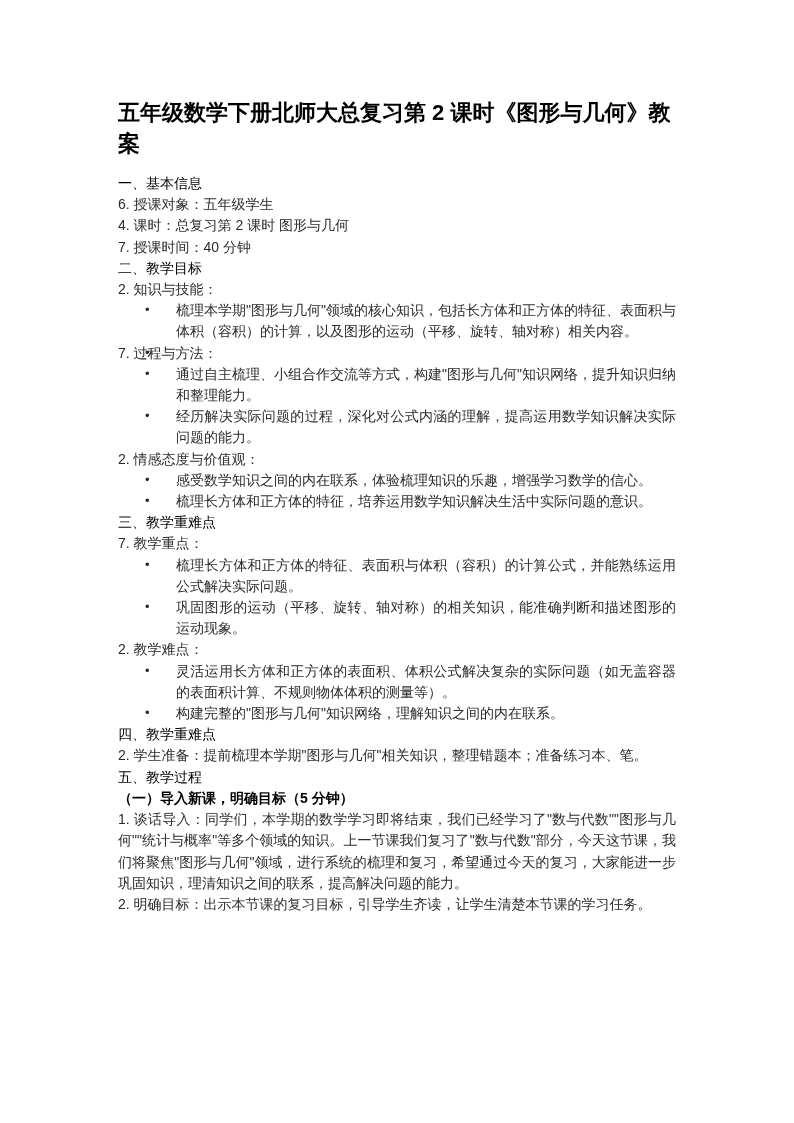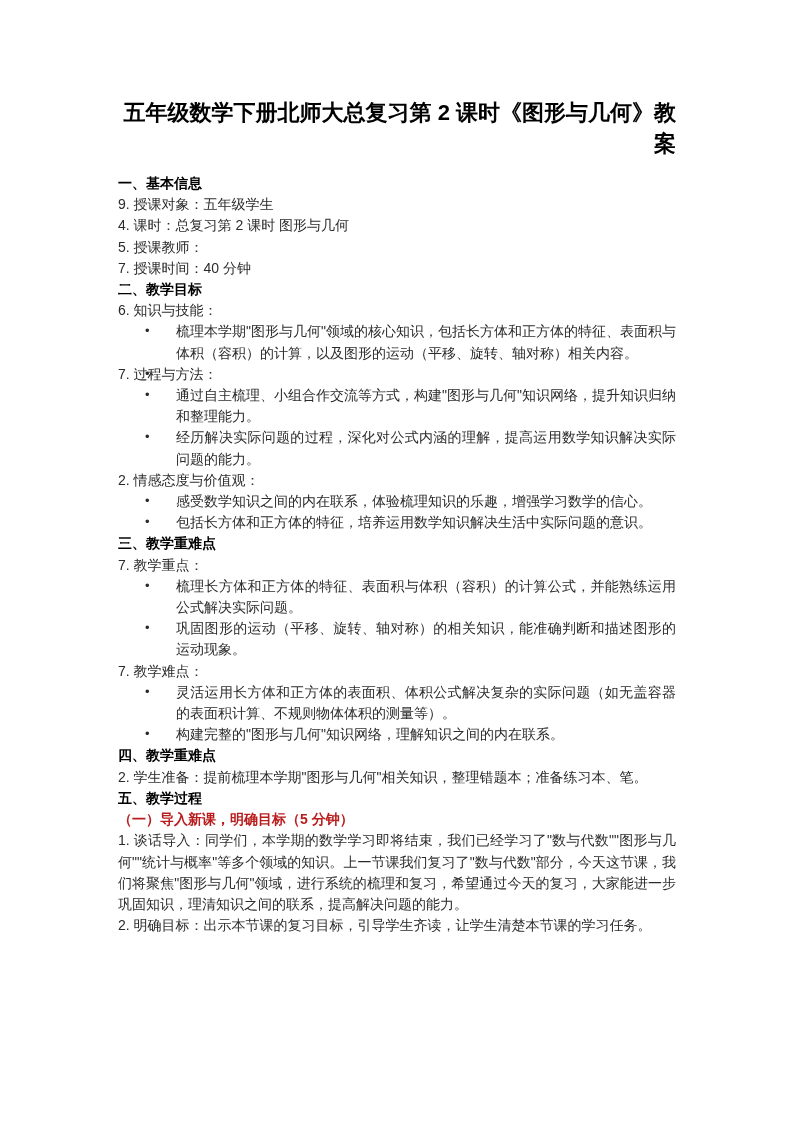--- a/index.html
+++ b/index.html
@@ -11,63 +11,62 @@
     padding: 97px 118px 60px 118px;
     background: #ffffff;
     font-family: "Liberation Sans", sans-serif;
     color: #2b2b2b;
     overflow: hidden;
   }
   .doc-title {
     font-size: 22px;
     line-height: 31px;
     font-weight: bold;
-    text-align: right;
+    text-align: left;
     color: #000000;
     margin: 0 0 14px 0;
   }
   .block {
     font-size: 14px;
     line-height: 21.2px;
     text-align: justify;
     margin: 0;
   }
   .heading {
-    font-weight: bold;
+    font-weight: normal;
     color: #000000;
   }
   .subheading {
     font-weight: bold;
-    color: #b91c1c;
+    color: #000000;
   }
   .bullet {
     position: relative;
     padding-left: 58px;
   }
   .bullet .dot {
     position: absolute;
     left: 27px;
     top: -1px;
     font-size: 13px;
   }
 </style>
 </head>
 <body>
 
 <div class="page">
   <h1 class="doc-title">五年级数学下册北师大总复习第 2 课时《图形与几何》教案</h1>
 
   <p class="block heading">一、基本信息</p>
-  <p class="block numbered">9. 授课对象：五年级学生</p>
+  <p class="block numbered">6. 授课对象：五年级学生</p>
   <p class="block numbered">4. 课时：总复习第 2 课时 图形与几何</p>
-  <p class="block numbered">5. 授课教师：</p>
   <p class="block numbered">7. 授课时间：40 分钟</p>
 
   <p class="block heading">二、教学目标</p>
-  <p class="block numbered">6. 知识与技能：</p>
+  <p class="block numbered">2. 知识与技能：</p>
   <div class="block bullet">
     <span class="dot">•</span>
     <span>梳理本学期"图形与几何"领域的核心知识，包括长方体和正方体的特征、表面积与体积（容积）的计算，以及图形的运动（平移、旋转、轴对称）相关内容。</span>
   </div>
   <div class="block bullet">
     <span class="dot">•</span>
   </div>
   <p class="block numbered">7. 过程与方法：</p>
   <div class="block bullet">
     <span class="dot">•</span>
@@ -77,34 +76,34 @@
     <span class="dot">•</span>
     <span>经历解决实际问题的过程，深化对公式内涵的理解，提高运用数学知识解决实际问题的能力。</span>
   </div>
   <p class="block numbered">2. 情感态度与价值观：</p>
   <div class="block bullet">
     <span class="dot">•</span>
     <span>感受数学知识之间的内在联系，体验梳理知识的乐趣，增强学习数学的信心。</span>
   </div>
   <div class="block bullet">
     <span class="dot">•</span>
-    <span>包括长方体和正方体的特征，培养运用数学知识解决生活中实际问题的意识。</span>
+    <span>梳理长方体和正方体的特征，培养运用数学知识解决生活中实际问题的意识。</span>
   </div>
 
   <p class="block heading">三、教学重难点</p>
   <p class="block numbered">7. 教学重点：</p>
   <div class="block bullet">
     <span class="dot">•</span>
     <span>梳理长方体和正方体的特征、表面积与体积（容积）的计算公式，并能熟练运用公式解决实际问题。</span>
   </div>
   <div class="block bullet">
     <span class="dot">•</span>
     <span>巩固图形的运动（平移、旋转、轴对称）的相关知识，能准确判断和描述图形的运动现象。</span>
   </div>
-  <p class="block numbered">7. 教学难点：</p>
+  <p class="block numbered">2. 教学难点：</p>
   <div class="block bullet">
     <span class="dot">•</span>
     <span>灵活运用长方体和正方体的表面积、体积公式解决复杂的实际问题（如无盖容器的表面积计算、不规则物体体积的测量等）。</span>
   </div>
   <div class="block bullet">
     <span class="dot">•</span>
     <span>构建完整的"图形与几何"知识网络，理解知识之间的内在联系。</span>
   </div>
 
   <p class="block heading">四、教学重难点</p>

